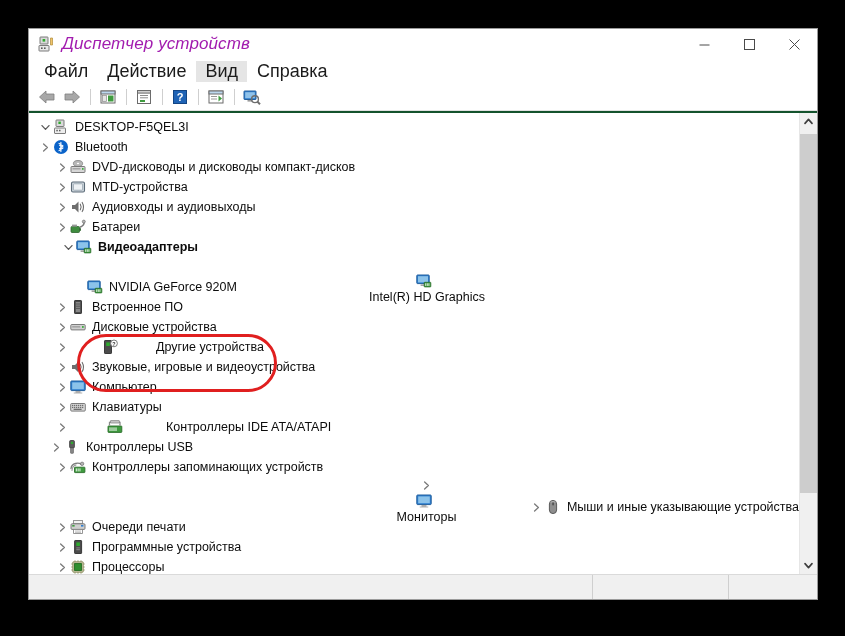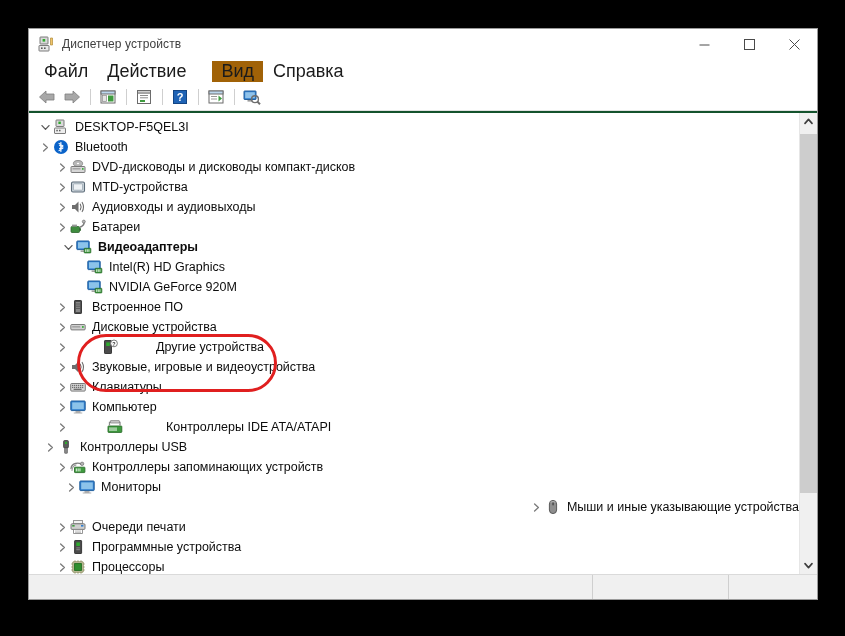--- a/index.html
+++ b/index.html
@@ -30,23 +30,24 @@
     align-items: center;
     position: relative;
   }
   #title-icon {
     width: 16px; height: 16px;
     margin-left: 9px; margin-right: 8px;
     position: relative;
     flex: 0 0 16px;
   }
   #title-text {
-    font-size: 12px;
-    color: #404040;
+    font-size: 17px;
+    color: #a21caf;
     letter-spacing: 0.1px;
+    font-style: italic;
   }
   .winbtns { position: absolute; right: 0; top: 0; height: 30px; display: flex; }
   .winbtn {
     width: 45px; height: 30px;
     display: flex; align-items: center; justify-content: center;
     color: #555;
   }
 
   
   #menubar {
@@ -58,21 +59,21 @@
     background: #ffffff;
     font-size: 18px;
     color: #1b1b1b;
   }
   .menuitem {
     padding: 3px 9px 4px 9px;
     margin-right: 1px;
     line-height: 14px;
     border-radius: 0;
   }
-  .menuitem.active { background: #a16207; margin-left: 16px; }
+  .menuitem.active { background: #e5e5e5; }
 
   
   #toolbar {
     height: 26px;
     flex: 0 0 26px;
     display: flex;
     align-items: center;
     padding-left: 6px;
     background: #ffffff;
     border-bottom: 1px solid #e2e2e2;
@@ -393,21 +394,21 @@
                 <rect x="2" y="3.2" width="10" height="6.2" fill="#8cc3ea"></rect>
                 <rect x="4.6" y="11.4" width="5" height="1.5" fill="#9a9a9a"></rect>
                 <rect x="8.2" y="9.3" width="6.6" height="4.6" rx="0.5" fill="#3f9b3f" stroke="#2a6c2a" stroke-width="0.8"></rect>
                 <rect x="9.2" y="10.3" width="1" height="2.6" fill="#d8e8d8"></rect>
                 <rect x="10.8" y="10.3" width="1" height="2.6" fill="#d8e8d8"></rect>
                 <rect x="12.4" y="10.3" width="1" height="2.6" fill="#d8e8d8"></rect>
               </svg>
             </span>
             <span class="lbl">Видеоадаптеры</span>
           </div>
-          <div class="row" style="padding-left: 42px;">
+          <div class="row" style="padding-left: 26px; flex-direction: column;">
             <span class="chev none"></span>
             <span class="ic">
               <svg width="16" height="16" viewBox="0 0 16 16">
                 <rect x="0.8" y="2" width="12.4" height="8.6" rx="0.7" fill="#2f7fd0" stroke="#215e9c" stroke-width="1"></rect>
                 <rect x="2" y="3.2" width="10" height="6.2" fill="#8cc3ea"></rect>
                 <rect x="4.6" y="11.4" width="5" height="1.5" fill="#9a9a9a"></rect>
                 <rect x="8.2" y="9.3" width="6.6" height="4.6" rx="0.5" fill="#3f9b3f" stroke="#2a6c2a" stroke-width="0.8"></rect>
                 <rect x="9.2" y="10.3" width="1" height="2.6" fill="#d8e8d8"></rect>
                 <rect x="10.8" y="10.3" width="1" height="2.6" fill="#d8e8d8"></rect>
                 <rect x="12.4" y="10.3" width="1" height="2.6" fill="#d8e8d8"></rect>
@@ -485,20 +486,36 @@
               </svg>
             </span>
             <span class="ic">
               <svg width="16" height="16" viewBox="0 0 16 16">
                 <path d="M2 6 L5 6 L8.5 2.6 L8.5 13.4 L5 10 L2 10 Z" fill="#6e6e6e"></path>
                 <path d="M10.3 5.2 Q12 8 10.3 10.8" fill="none" stroke="#6e6e6e" stroke-width="1.1" stroke-linecap="round"></path>
                 <path d="M12.2 3.4 Q14.8 8 12.2 12.6" fill="none" stroke="#6e6e6e" stroke-width="1.1" stroke-linecap="round"></path>
               </svg>
             </span>
             <span class="lbl">Звуковые, игровые и видеоустройства</span>
+          </div>
+          <div class="row" style="padding-left: 25px;">
+            <span class="chev">
+              <svg width="9" height="9" viewBox="0 0 9 9">
+                <path d="M2.6 1 L6.4 4.5 L2.6 8" fill="none" stroke="#7a7a7a" stroke-width="1.3" stroke-linecap="round" stroke-linejoin="round"></path>
+              </svg>
+            </span>
+            <span class="ic">
+              <svg width="16" height="16" viewBox="0 0 16 16">
+                <rect x="0.8" y="2" width="14.4" height="9.6" rx="0.8" fill="#2f7fd0" stroke="#215e9c" stroke-width="1"></rect>
+                <rect x="2.2" y="3.4" width="11.6" height="6.8" fill="#8cc3ea"></rect>
+                <rect x="5.5" y="12.2" width="5" height="1.6" fill="#9a9a9a"></rect>
+                <rect x="3.6" y="13.4" width="8.8" height="1.1" rx="0.4" fill="#b0b0b0"></rect>
+              </svg>
+            </span>
+            <span class="lbl">Компьютер</span>
           </div>
           <div class="row" style="padding-left: 25px;">
             <span class="chev">
               <svg width="9" height="9" viewBox="0 0 9 9">
                 <path d="M2.6 1 L6.4 4.5 L2.6 8" fill="none" stroke="#7a7a7a" stroke-width="1.3" stroke-linecap="round" stroke-linejoin="round"></path>
               </svg>
             </span>
             <span class="ic">
               <svg width="16" height="16" viewBox="0 0 16 16">
                 <rect x="0.7" y="4.5" width="14.6" height="7.6" rx="1" fill="#d8d8d8" stroke="#6e6e6e" stroke-width="0.9"></rect>
@@ -512,56 +529,40 @@
                 <rect x="4" y="7.8" width="1.3" height="1.3" fill="#6e6e6e"></rect>
                 <rect x="6" y="7.8" width="1.3" height="1.3" fill="#6e6e6e"></rect>
                 <rect x="8" y="7.8" width="1.3" height="1.3" fill="#6e6e6e"></rect>
                 <rect x="10" y="7.8" width="1.3" height="1.3" fill="#6e6e6e"></rect>
                 <rect x="12" y="7.8" width="1.3" height="1.3" fill="#6e6e6e"></rect>
                 <rect x="3.6" y="9.7" width="8" height="1.3" fill="#6e6e6e"></rect>
               </svg>
             </span>
             <span class="lbl">Клавиатуры</span>
           </div>
-          <div class="row" style="padding-left: 25px;">
-            <span class="chev">
-              <svg width="9" height="9" viewBox="0 0 9 9">
-                <path d="M2.6 1 L6.4 4.5 L2.6 8" fill="none" stroke="#7a7a7a" stroke-width="1.3" stroke-linecap="round" stroke-linejoin="round"></path>
-              </svg>
-            </span>
-            <span class="ic">
-              <svg width="16" height="16" viewBox="0 0 16 16">
-                <rect x="0.8" y="2" width="14.4" height="9.6" rx="0.8" fill="#2f7fd0" stroke="#215e9c" stroke-width="1"></rect>
-                <rect x="2.2" y="3.4" width="11.6" height="6.8" fill="#8cc3ea"></rect>
-                <rect x="5.5" y="12.2" width="5" height="1.6" fill="#9a9a9a"></rect>
-                <rect x="3.6" y="13.4" width="8.8" height="1.1" rx="0.4" fill="#b0b0b0"></rect>
-              </svg>
-            </span>
-            <span class="lbl">Компьютер</span>
-          </div>
           <div class="row" style="padding-left: 25px; gap: 37px;">
             <span class="chev">
               <svg width="9" height="9" viewBox="0 0 9 9">
                 <path d="M2.6 1 L6.4 4.5 L2.6 8" fill="none" stroke="#7a7a7a" stroke-width="1.3" stroke-linecap="round" stroke-linejoin="round"></path>
               </svg>
             </span>
             <span class="ic">
               <svg width="16" height="16" viewBox="0 0 16 16">
                 <rect x="1" y="7" width="13.8" height="6.4" rx="0.6" fill="#3f9b3f" stroke="#2a6c2a" stroke-width="0.9"></rect>
                 <rect x="2.4" y="8.4" width="1.2" height="3.6" fill="#dcecdc"></rect>
                 <rect x="4.4" y="8.4" width="1.2" height="3.6" fill="#dcecdc"></rect>
                 <rect x="6.4" y="8.4" width="1.2" height="3.6" fill="#dcecdc"></rect>
                 <rect x="8.4" y="8.4" width="1.2" height="3.6" fill="#dcecdc"></rect>
                 <path d="M2.5 6.6 L2.5 3.4 L13 3.4 L13 6.6" fill="none" stroke="#8a8a8a" stroke-width="1.3"></path>
                 <rect x="3.4" y="1.6" width="9" height="2.4" rx="0.4" fill="#c9c9c9" stroke="#7d7d7d" stroke-width="0.7"></rect>
               </svg>
             </span>
             <span class="lbl">Контроллеры IDE ATA/ATAPI</span>
           </div>
-          <div class="row" style="padding-left: 13px;">
+          <div class="row" style="padding-left: 19px;">
             <span class="chev">
               <svg width="9" height="9" viewBox="0 0 9 9">
                 <path d="M2.6 1 L6.4 4.5 L2.6 8" fill="none" stroke="#7a7a7a" stroke-width="1.3" stroke-linecap="round" stroke-linejoin="round"></path>
               </svg>
             </span>
             <span class="ic">
               <svg width="16" height="16" viewBox="0 0 16 16">
                 <rect x="5.6" y="1.5" width="4.8" height="7.4" rx="1" fill="#5c5c5c" stroke="#3a3a3a" stroke-width="0.8"></rect>
                 <rect x="6.9" y="2.8" width="2.2" height="2.2" fill="#2faa2f"></rect>
                 <rect x="6.6" y="8.9" width="2.8" height="5.4" rx="0.5" fill="#8a8a8a" stroke="#5c5c5c" stroke-width="0.7"></rect>
@@ -581,21 +582,21 @@
                 <rect x="5.8" y="9.4" width="1.1" height="3" fill="#dcecdc"></rect>
                 <rect x="7.6" y="9.4" width="1.1" height="3" fill="#dcecdc"></rect>
                 <rect x="9.4" y="9.4" width="1.1" height="3" fill="#dcecdc"></rect>
                 <path d="M1 9.5 Q1.4 5.5 5.5 4.5 Q9 3.6 11.5 5.5" fill="none" stroke="#7d7d7d" stroke-width="1.3" stroke-linecap="round"></path>
                 <path d="M2 11.5 Q2.2 7 6 6" fill="none" stroke="#9a9a9a" stroke-width="1.1" stroke-linecap="round"></path>
                 <circle cx="12.1" cy="4.8" r="1.7" fill="#b5b5b5" stroke="#6e6e6e" stroke-width="0.7"></circle>
               </svg>
             </span>
             <span class="lbl">Контроллеры запоминающих устройств</span>
           </div>
-          <div class="row" style="padding-left: 34px;">
+          <div class="row" style="padding-left: 25px; flex-direction: column;">
             <span class="chev">
               <svg width="9" height="9" viewBox="0 0 9 9">
                 <path d="M2.6 1 L6.4 4.5 L2.6 8" fill="none" stroke="#7a7a7a" stroke-width="1.3" stroke-linecap="round" stroke-linejoin="round"></path>
               </svg>
             </span>
             <span class="ic">
               <svg width="16" height="16" viewBox="0 0 16 16">
                 <rect x="0.8" y="2" width="14.4" height="9.6" rx="0.8" fill="#2f7fd0" stroke="#215e9c" stroke-width="1"></rect>
                 <rect x="2.2" y="3.4" width="11.6" height="6.8" fill="#8cc3ea"></rect>
                 <rect x="5.5" y="12.2" width="5" height="1.6" fill="#9a9a9a"></rect>

